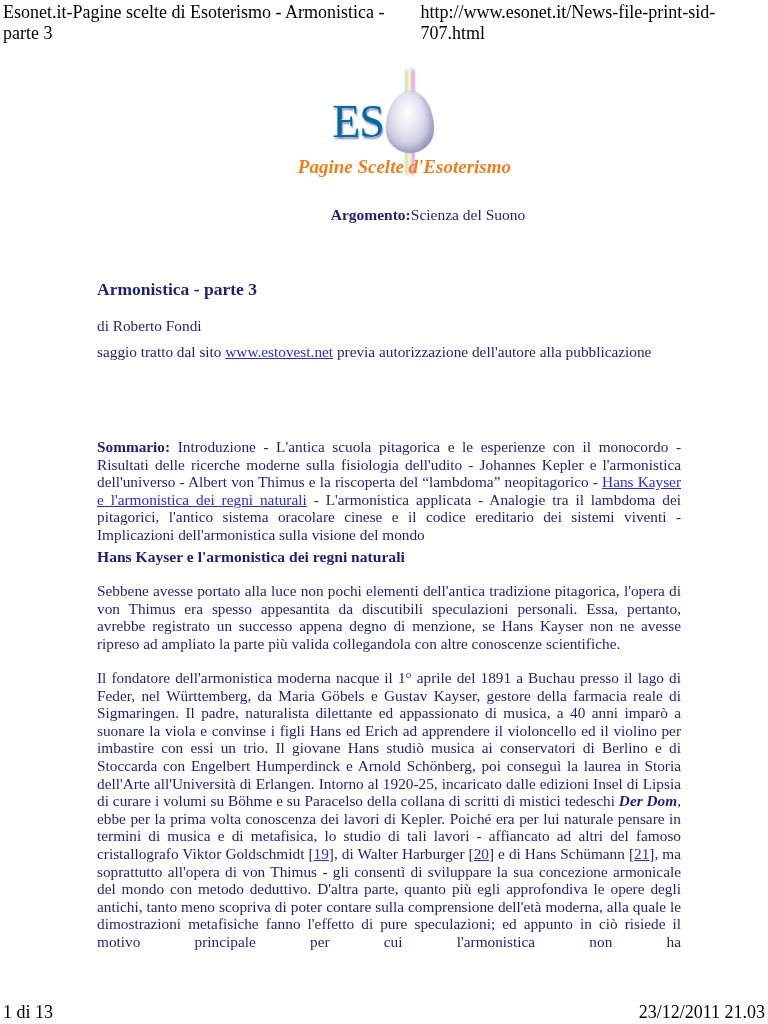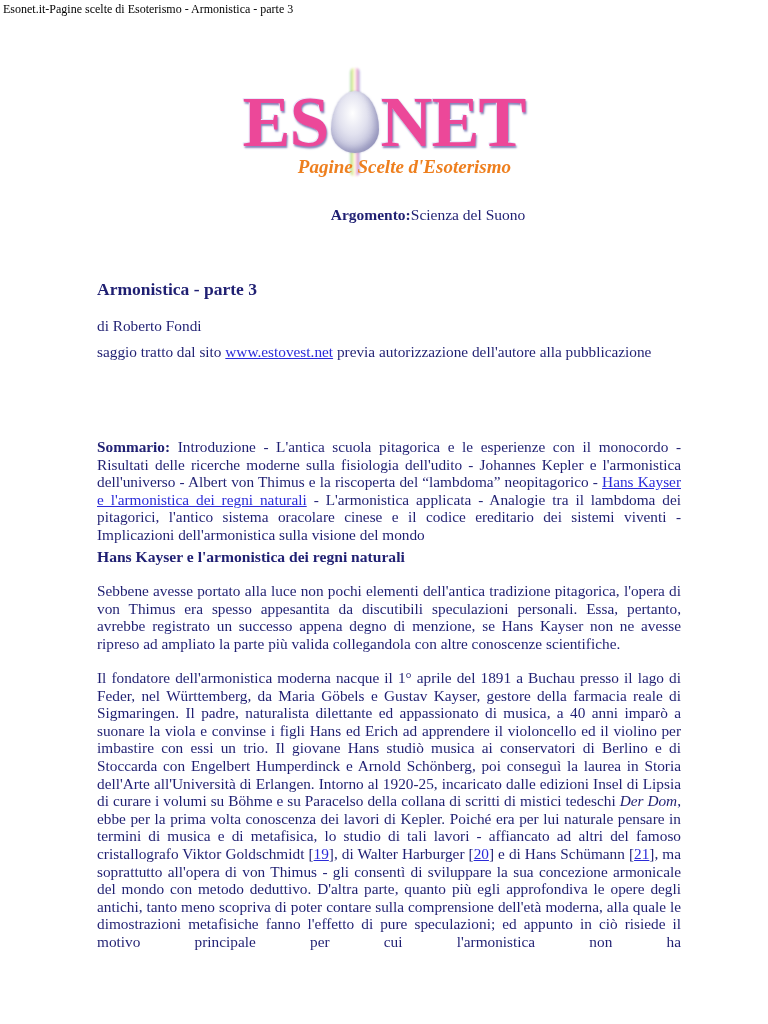--- a/index.html
+++ b/index.html
@@ -8,38 +8,38 @@
     background: #ffffff;
     overflow: hidden;
     font-family: "Liberation Serif", serif;
   }
   .page { position: relative; width: 768px; height: 1024px; background:#fff; }
 
   
   .print-header, .print-footer {
     position: absolute; left: 3px; right: 3px;
     display: flex; justify-content: space-between;
-    font-size: 12px; color: #000;
+    font-size: 18px; color: #000;
   }
   .print-header { top: 2px; }
   .print-footer { top: 1002px; }
 
   
   .logo {
     position: absolute; top: 72px; left: 50%;
     transform: translateX(-50%);
     width: 250px; height: 100px;
   }
   .logo-word {
     position: absolute; top: 0; left: 0; right: 0; height: 100px;
     display: flex; align-items: center; justify-content: center;
   }
   .logo-letters {
-    font-size: 72px; font-weight: bold; line-height: 1;
-    color: #ec4899; letter-spacing: -1px;
+    font-size: 46px; font-weight: normal; line-height: 1;
+    color: #0369a1; letter-spacing: -1px;
     text-shadow: -1px -1px 0 #e9e9fb, 1px 2px 2px #8585bb;
   }
   .egg-wrap { position: relative; width: 48px; height: 62px; margin: 0 2px; flex: 0 0 auto; }
   .rainbow {
     position: absolute; left: 50%; top: -23px; width: 9px; height: 108px;
     transform: translateX(-50%);
     background: linear-gradient(90deg,#7fc87f,#f4f49e,#ffffff,#f4a8c8,#9696e0);
     filter: blur(1px); border-radius: 4px; opacity: .95;
   }
   .egg {
@@ -72,40 +72,40 @@
   .body-par {
     font-size: 15.3px; line-height: 17.6px;
     text-align: justify;
   }
   .summary   { top: 438px; }
   .section-heading { top: 548px; font-size: 15.6px; font-weight: bold; }
   .para-1    { top: 582px; }
   .para-2    { top: 669px; text-align-last: justify; }
 
   .bold { font-weight: bold; }
-  .italic { font-style: italic; }
+  .italic { font-style: italic; font-weight: bold; }
   a.doc-link { color: #2b2bd9; text-decoration: underline; cursor: pointer; }
 </style>
 </head>
 <body>
 
 <div class="page">
 
   <div class="print-header">
     <span>Esonet.it-Pagine scelte di Esoterismo - Armonistica - parte 3</span>
+    <span>http://www.esonet.it/News-file-print-sid-707.html</span>
   </div>
 
   <div class="logo">
     <div class="logo-word">
       <span class="logo-letters">ES</span>
       <span class="egg-wrap">
         <span class="rainbow"></span>
         <span class="egg"></span>
       </span>
-      <span class="logo-letters">NET</span>
     </div>
     <div class="tagline">Pagine Scelte d'Esoterismo</div>
   </div>
 
   <div class="topic">
     <span class="topic-label">Argomento:</span><span>Scienza del Suono</span>
   </div>
 
   <div class="content">
 
@@ -124,14 +124,18 @@
     <div class="block section-heading">Hans Kayser e l'armonistica dei regni naturali</div>
 
     <div class="block body-par para-1">Sebbene avesse portato alla luce non pochi elementi dell'antica tradizione pitagorica, l'opera di von Thimus era spesso appesantita da discutibili speculazioni personali. Essa, pertanto, avrebbe registrato un successo appena degno di menzione, se Hans Kayser non ne avesse ripreso ad ampliato la parte più valida collegandola con altre conoscenze scientifiche.</div>
 
     <div class="block body-par para-2">
       <span>Il fondatore dell'armonistica moderna nacque il 1° aprile del 1891 a Buchau presso il lago di Feder, nel Württemberg, da Maria Göbels e Gustav Kayser, gestore della farmacia reale di Sigmaringen. Il padre, naturalista dilettante ed appassionato di musica, a 40 anni imparò a suonare la viola e convinse i figli Hans ed Erich ad apprendere il violoncello ed il violino per imbastire con essi un trio. Il giovane Hans studiò musica ai conservatori di Berlino e di Stoccarda con Engelbert Humperdinck e Arnold Schönberg, poi conseguì la laurea in Storia dell'Arte all'Università di Erlangen. Intorno al 1920-25, incaricato dalle edizioni Insel di Lipsia di curare i volumi su Böhme e su Paracelso della collana di scritti di mistici tedeschi </span><span class="italic">Der Dom</span><span>, ebbe per la prima volta conoscenza dei lavori di Kepler. Poiché era per lui naturale pensare in termini di musica e di metafisica, lo studio di tali lavori - affiancato ad altri del famoso cristallografo Viktor Goldschmidt [</span><a class="doc-link">19</a><span>], di Walter Harburger [</span><a class="doc-link">20</a><span>] e di Hans Schümann [</span><a class="doc-link">21</a><span>], ma soprattutto all'opera di von Thimus - gli consentì di sviluppare la sua concezione armonicale del mondo con metodo deduttivo. D'altra parte, quanto più egli approfondiva le opere degli antichi, tanto meno scopriva di poter contare sulla comprensione dell'età moderna, alla quale le dimostrazioni metafisiche fanno l'effetto di pure speculazioni; ed appunto in ciò risiede il motivo principale per cui l'armonistica non ha</span>
     </div>
 
   </div>
 
+  <div class="print-footer">
+    <span>1 di 13</span>
+    <span>23/12/2011 21.03</span>
+  </div>
 
 </div>
 
 </body></html>

